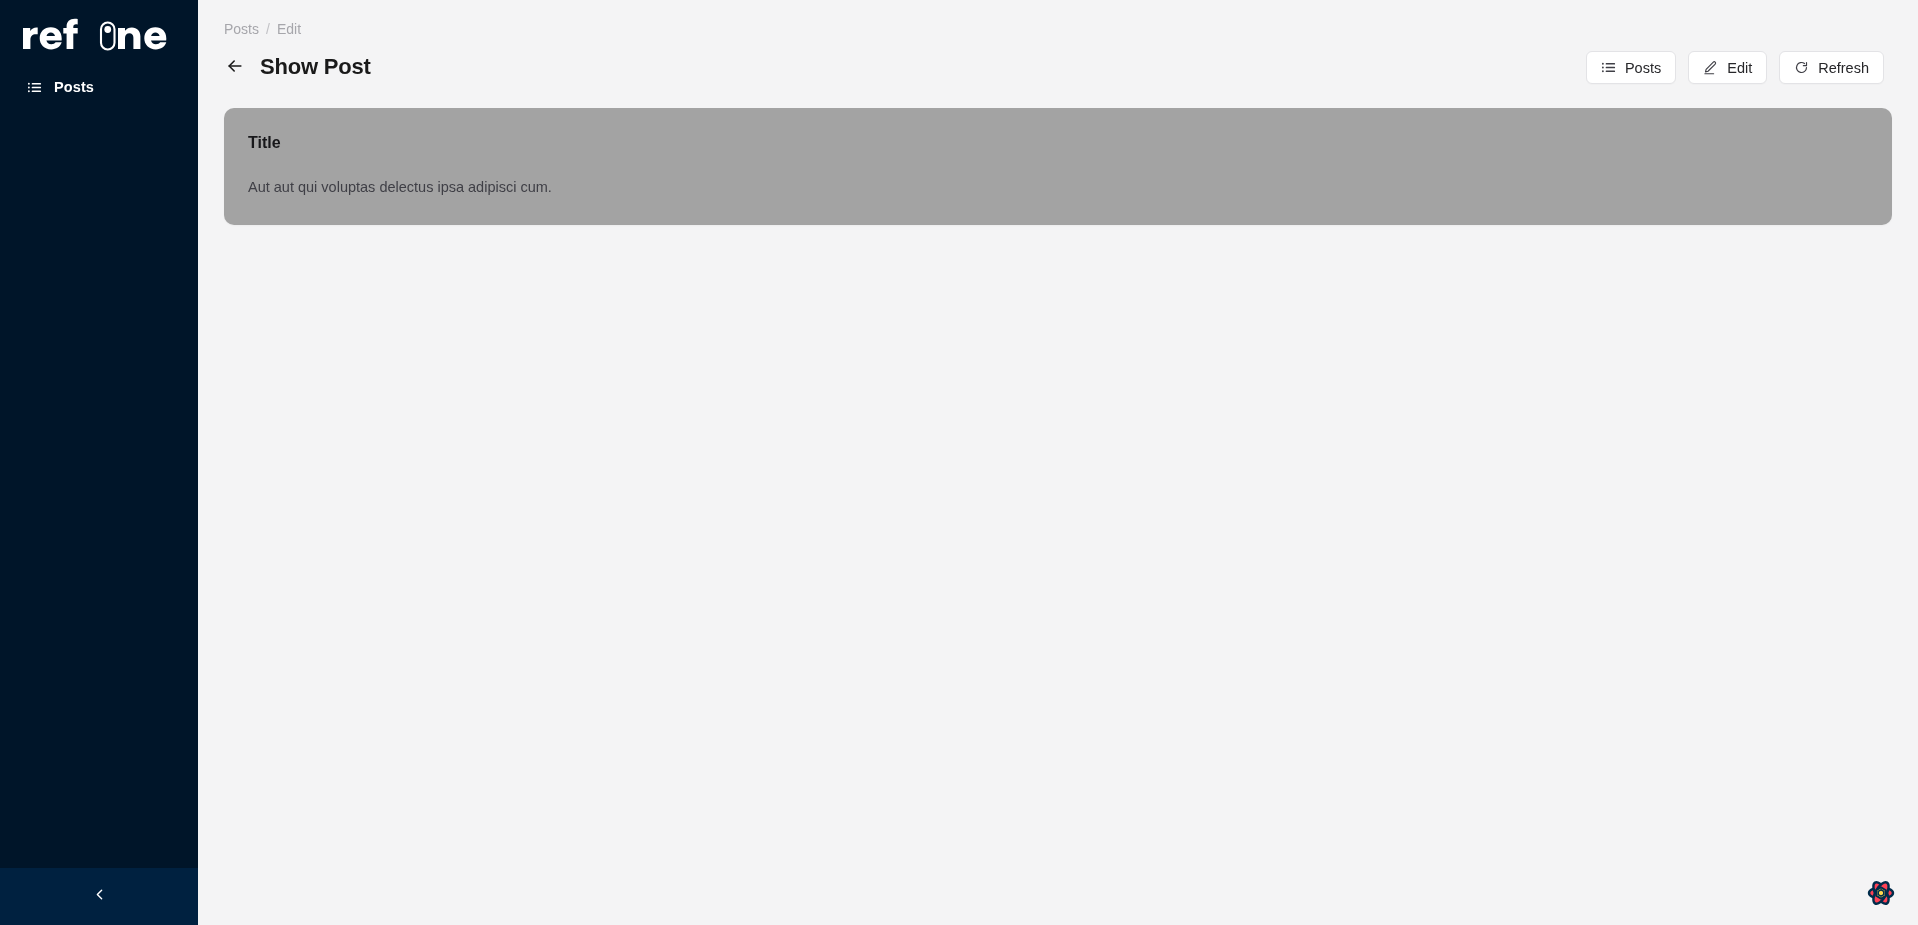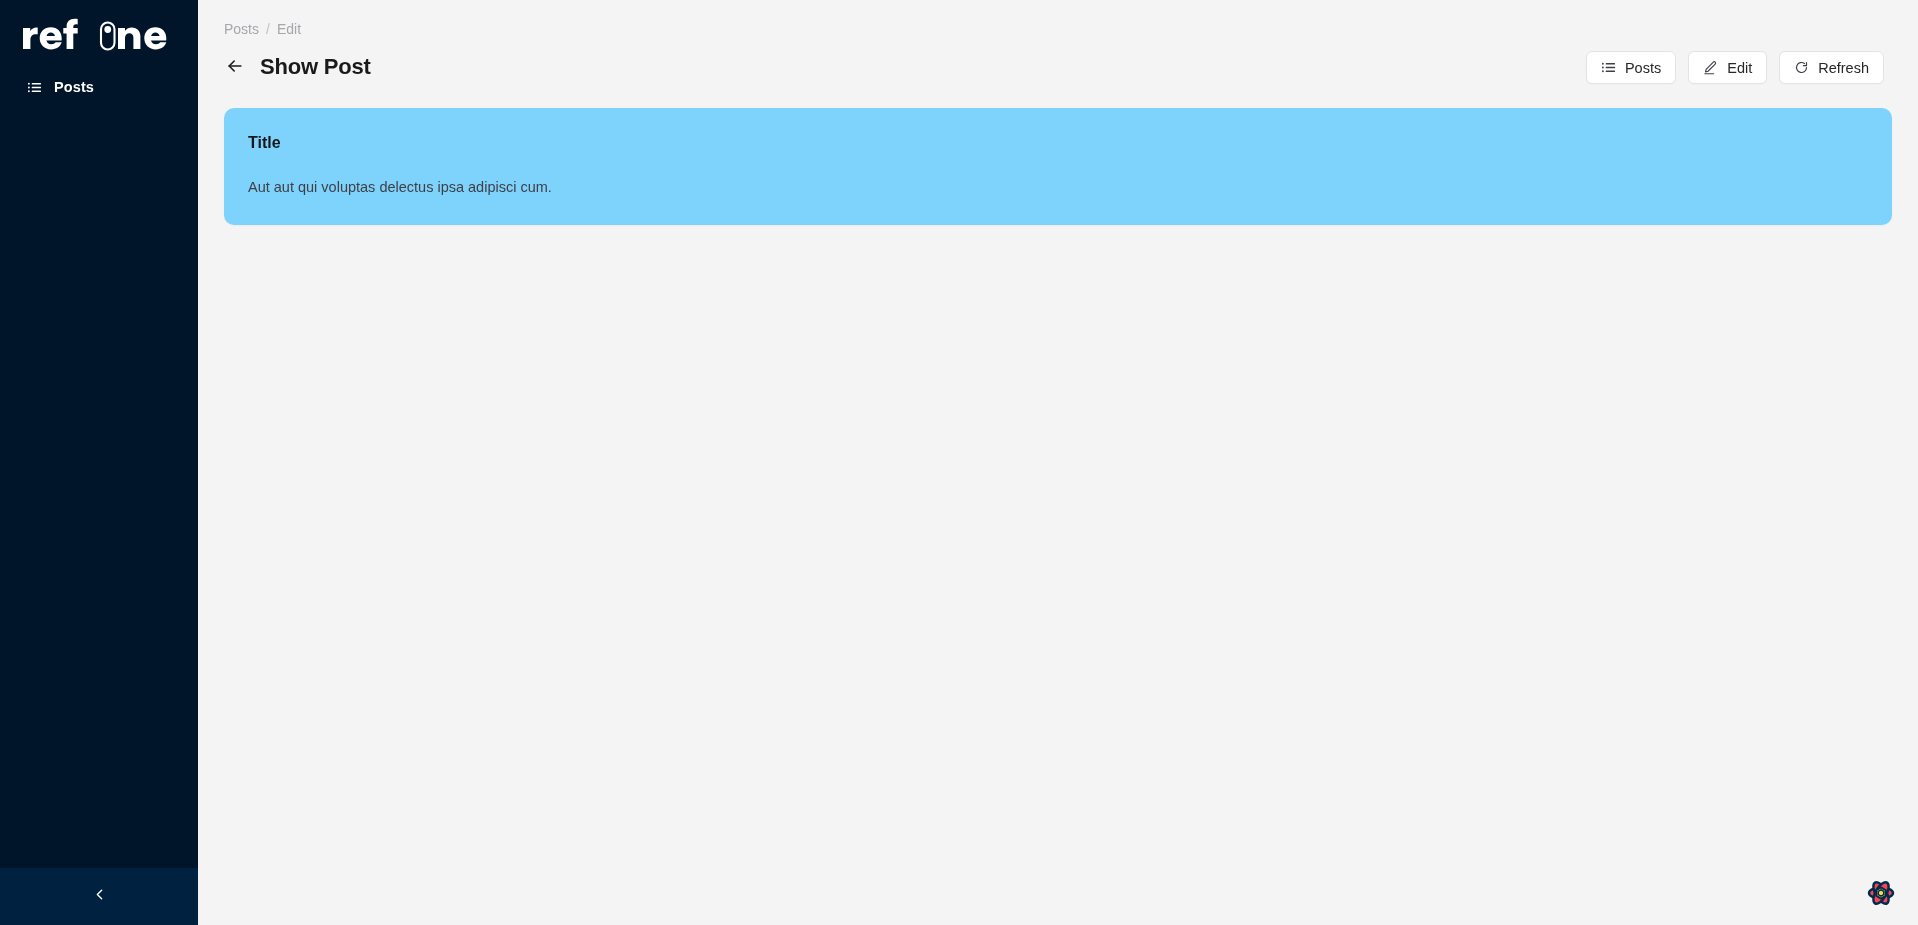--- a/index.html
+++ b/index.html
@@ -78,21 +78,21 @@
     border-radius: 6px; cursor: pointer;
     font-size: 14.5px; color: #27272a;
     font-family: "Liberation Sans", sans-serif;
     box-shadow: 0 1px 1px rgba(0,0,0,0.02);
   }
   .btn-icon { display: flex; align-items: center; justify-content: center; }
 
   
   .content { padding: 24px 26px 0 26px; }
   .card {
-    background: #7dd3fc;
+    background: #a3a3a3;
     border-radius: 10px;
     padding: 25px 24px 27px 24px;
     box-shadow: 0 1px 2px rgba(0,0,0,0.035);
     width: 100%;
   }
   .field-label {
     font-size: 16px; font-weight: 700; color: #18181b;
     margin-bottom: 14px; line-height: 1.2;
   }
   .field-value {

